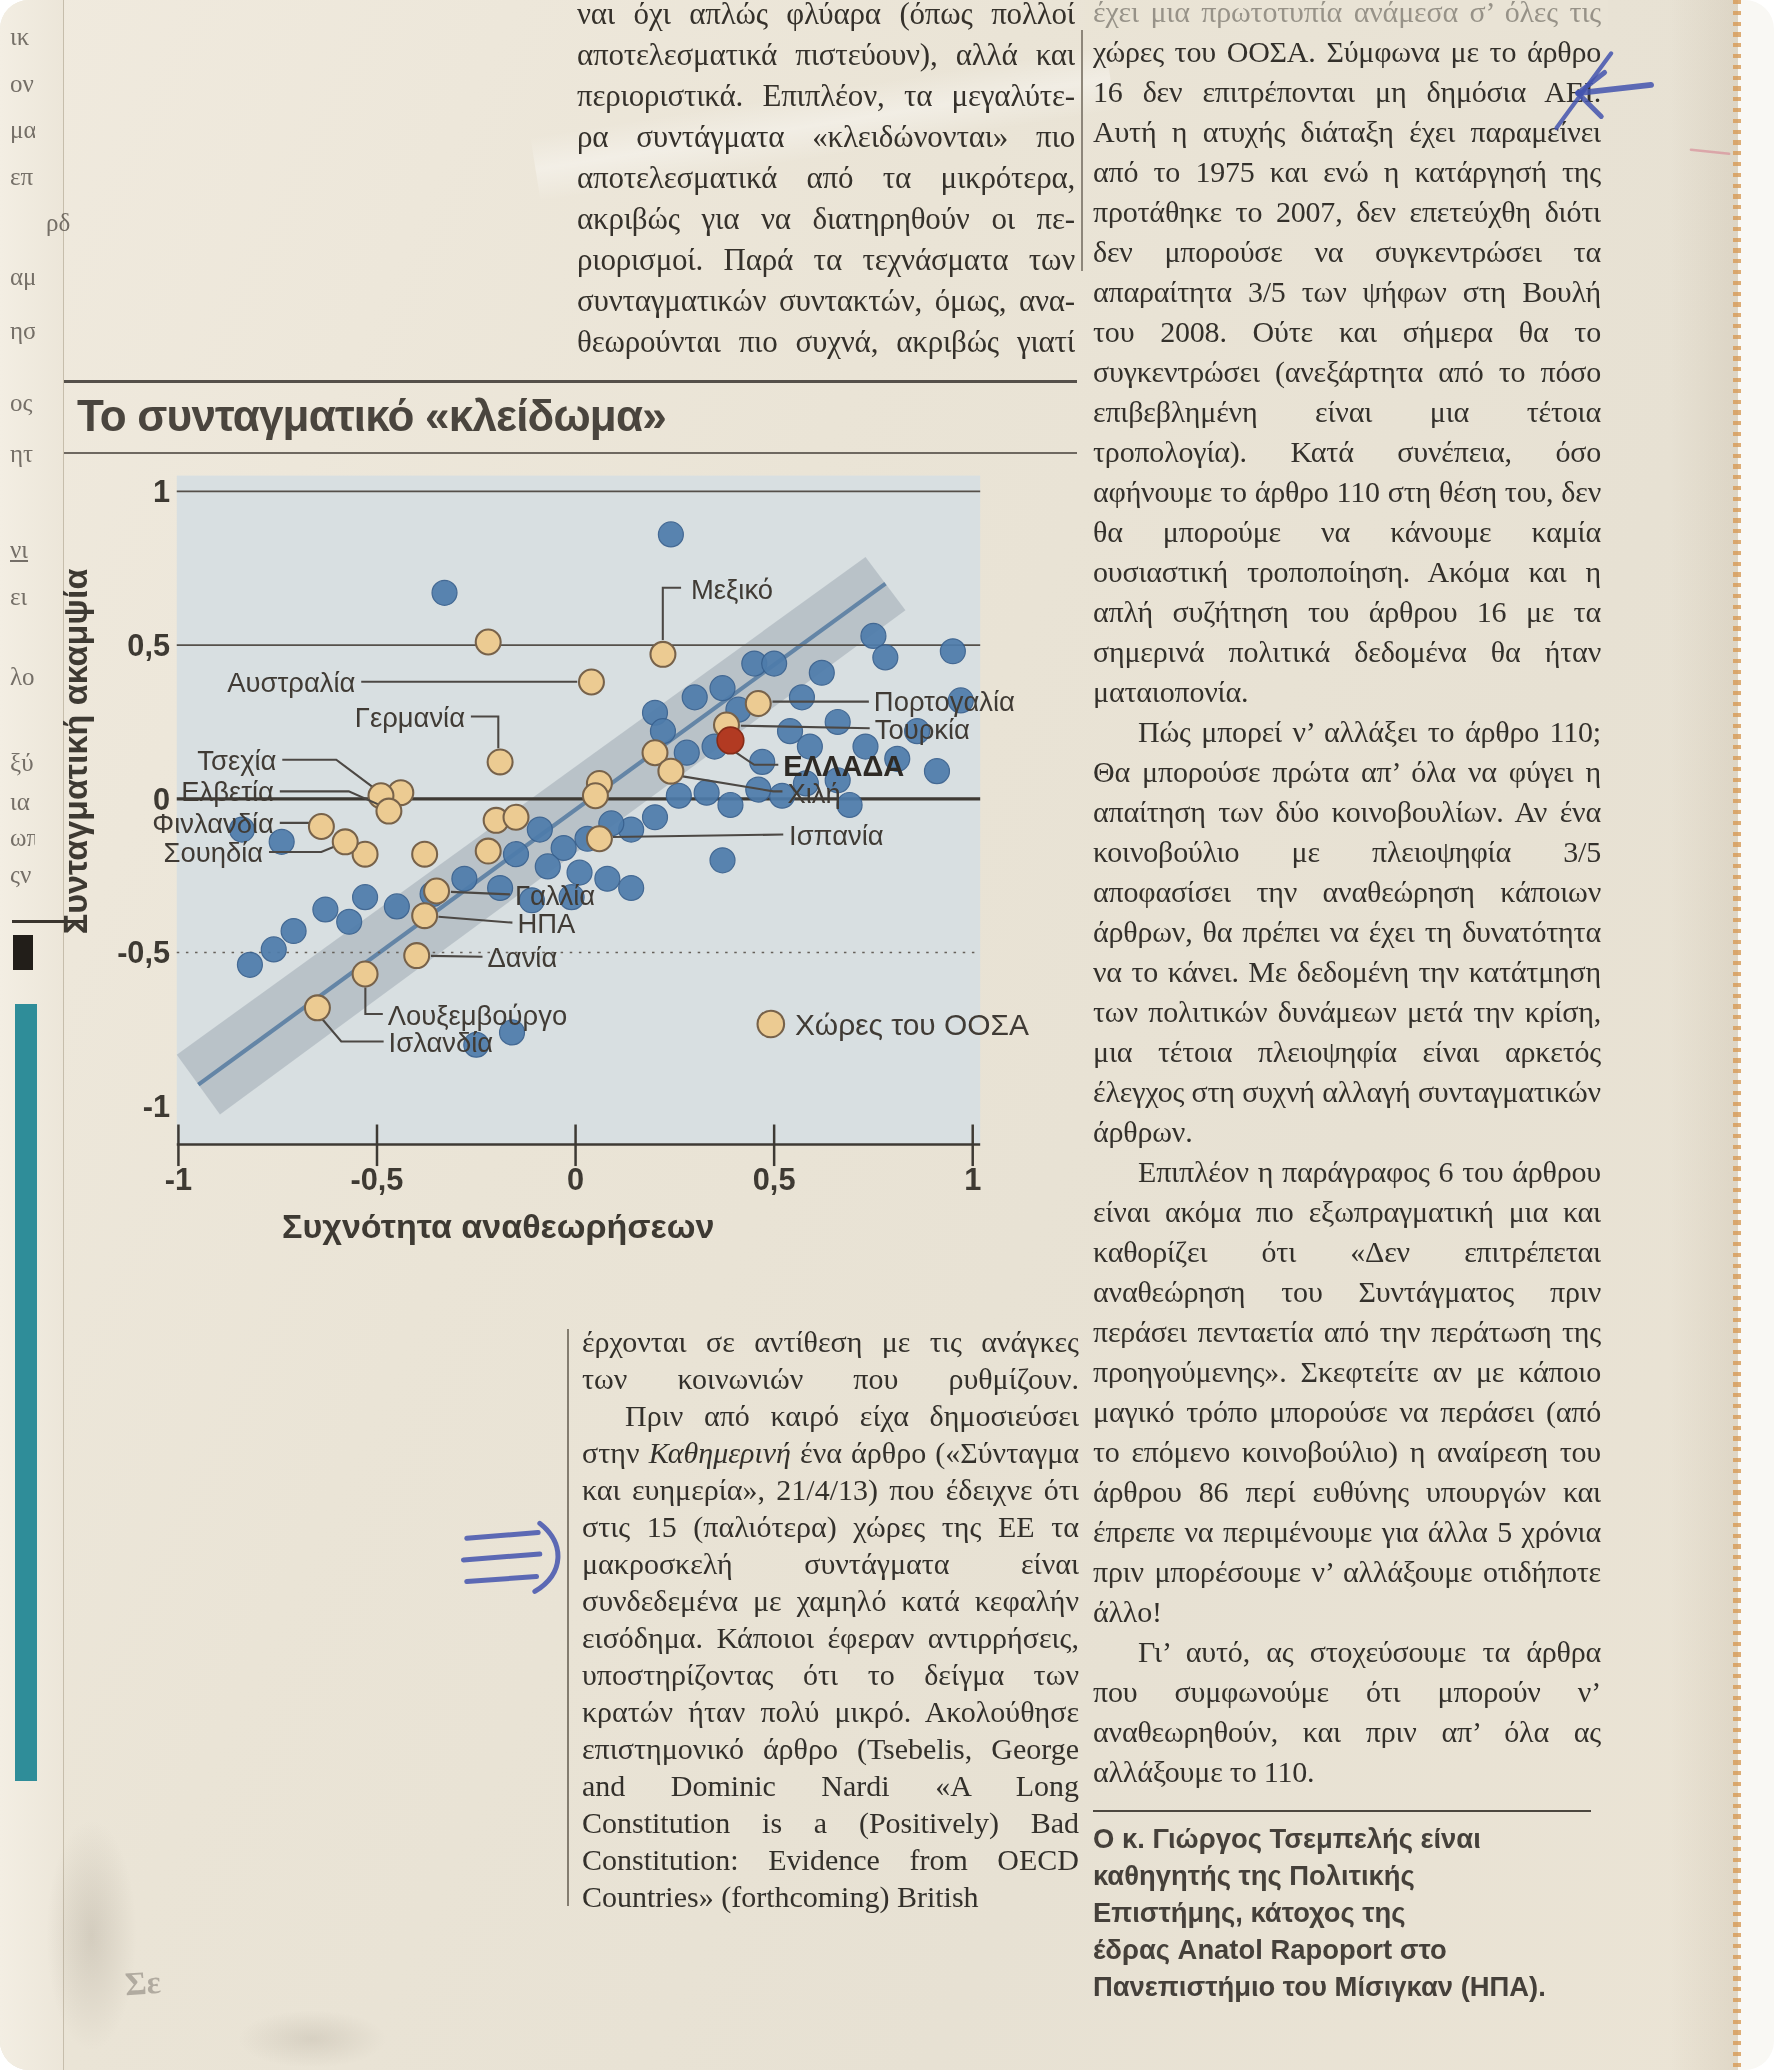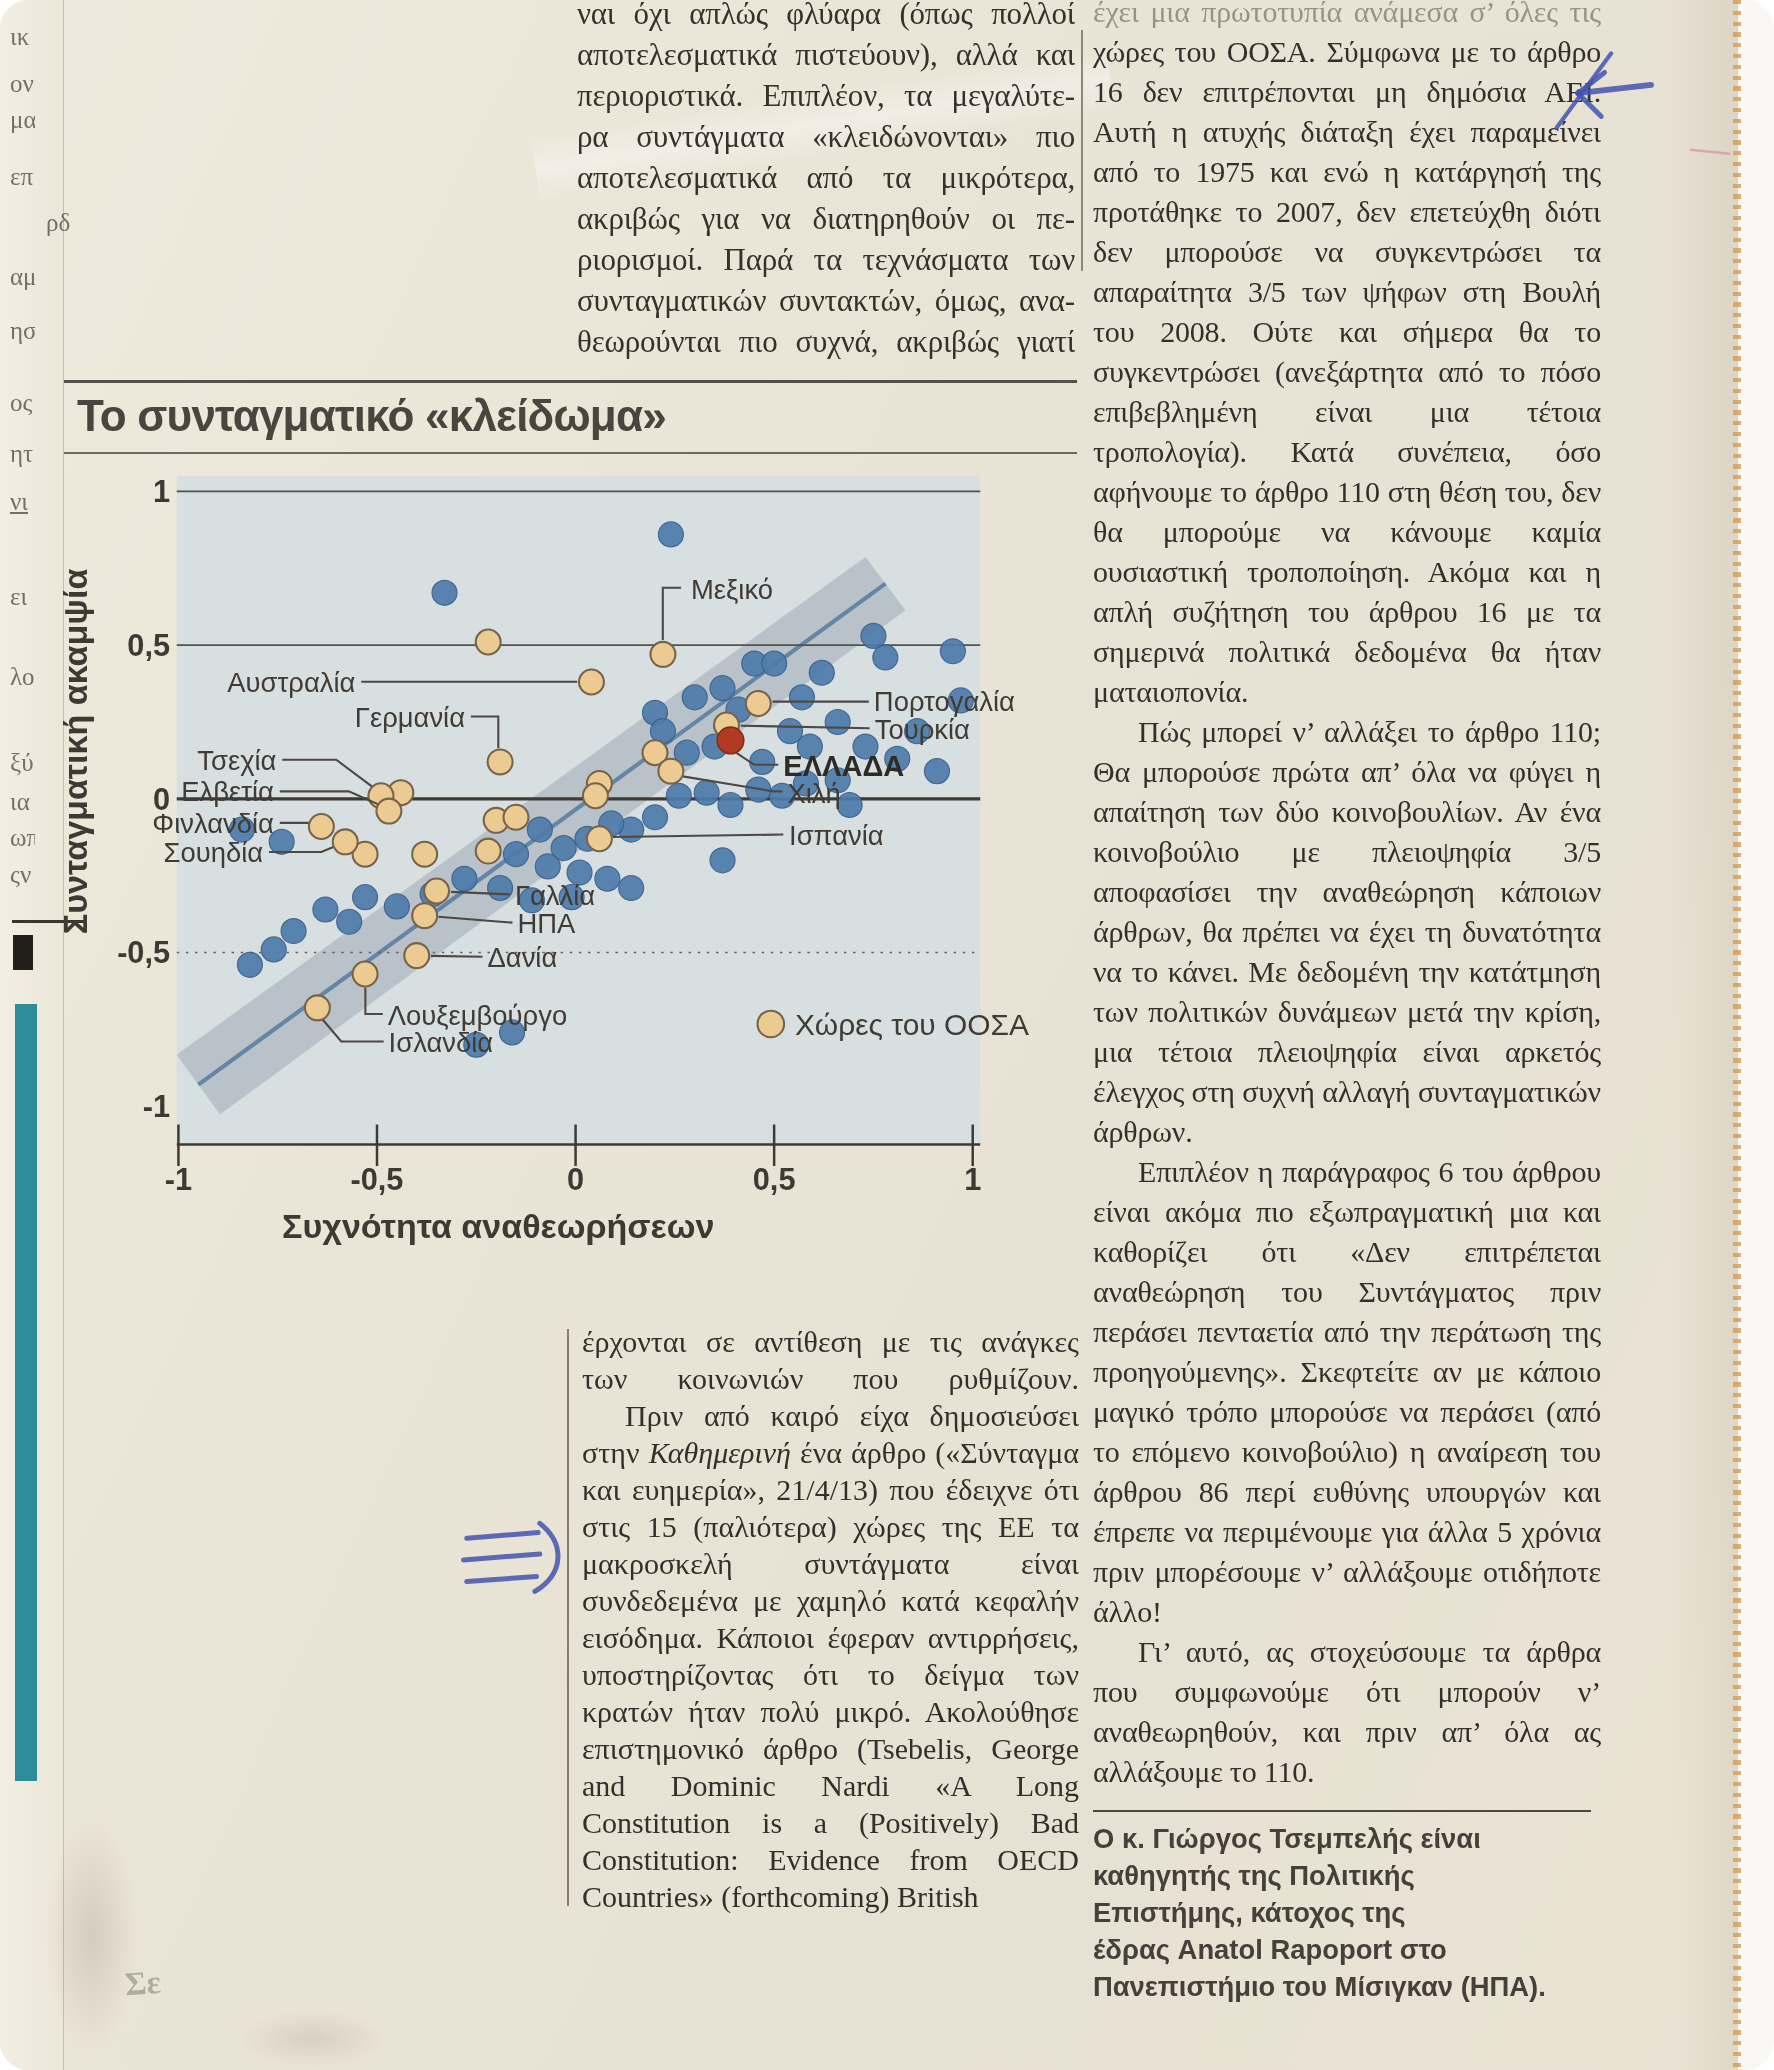--- a/index.html
+++ b/index.html
@@ -69,28 +69,28 @@
 </head>
 <body>
 
 <div class="scan">
   <div class="paper">
 
     <div class="left-strip">
       <div id="left-frags">
           <span style="top: 23px;">ικ</span>
           <span style="top: 70px;">ον</span>
-          <span style="top: 106px;">μα</span>
+          <span style="top: 116px;">μα</span>
           <span style="top: 163px;">επ</span>
           <span style="top: 209px; margin-left: 36px;">ρδ</span>
           <span style="top: 263px;">αμ</span>
           <span style="top: 317px;">ησ</span>
           <span style="top: 372px; margin-top: 17px;">ος</span>
           <span style="top: 440px;">ητ</span>
-          <span style="top: 488px; text-decoration: underline;">νι</span>
+          <span style="top: 536px; text-decoration: underline;">νι</span>
           <span style="top: 583px;">ει</span>
           <span style="top: 663px;">λο</span>
           <span style="top: 749px;">ξύ</span>
           <span style="top: 788px;">ια</span>
           <span style="top: 824px;">ωπ</span>
           <span style="top: 861px;">ςν</span>
         </div>
       <div class="ls-rule"></div>
       <div class="ls-ink"></div>
       <div class="ls-teal"></div>

